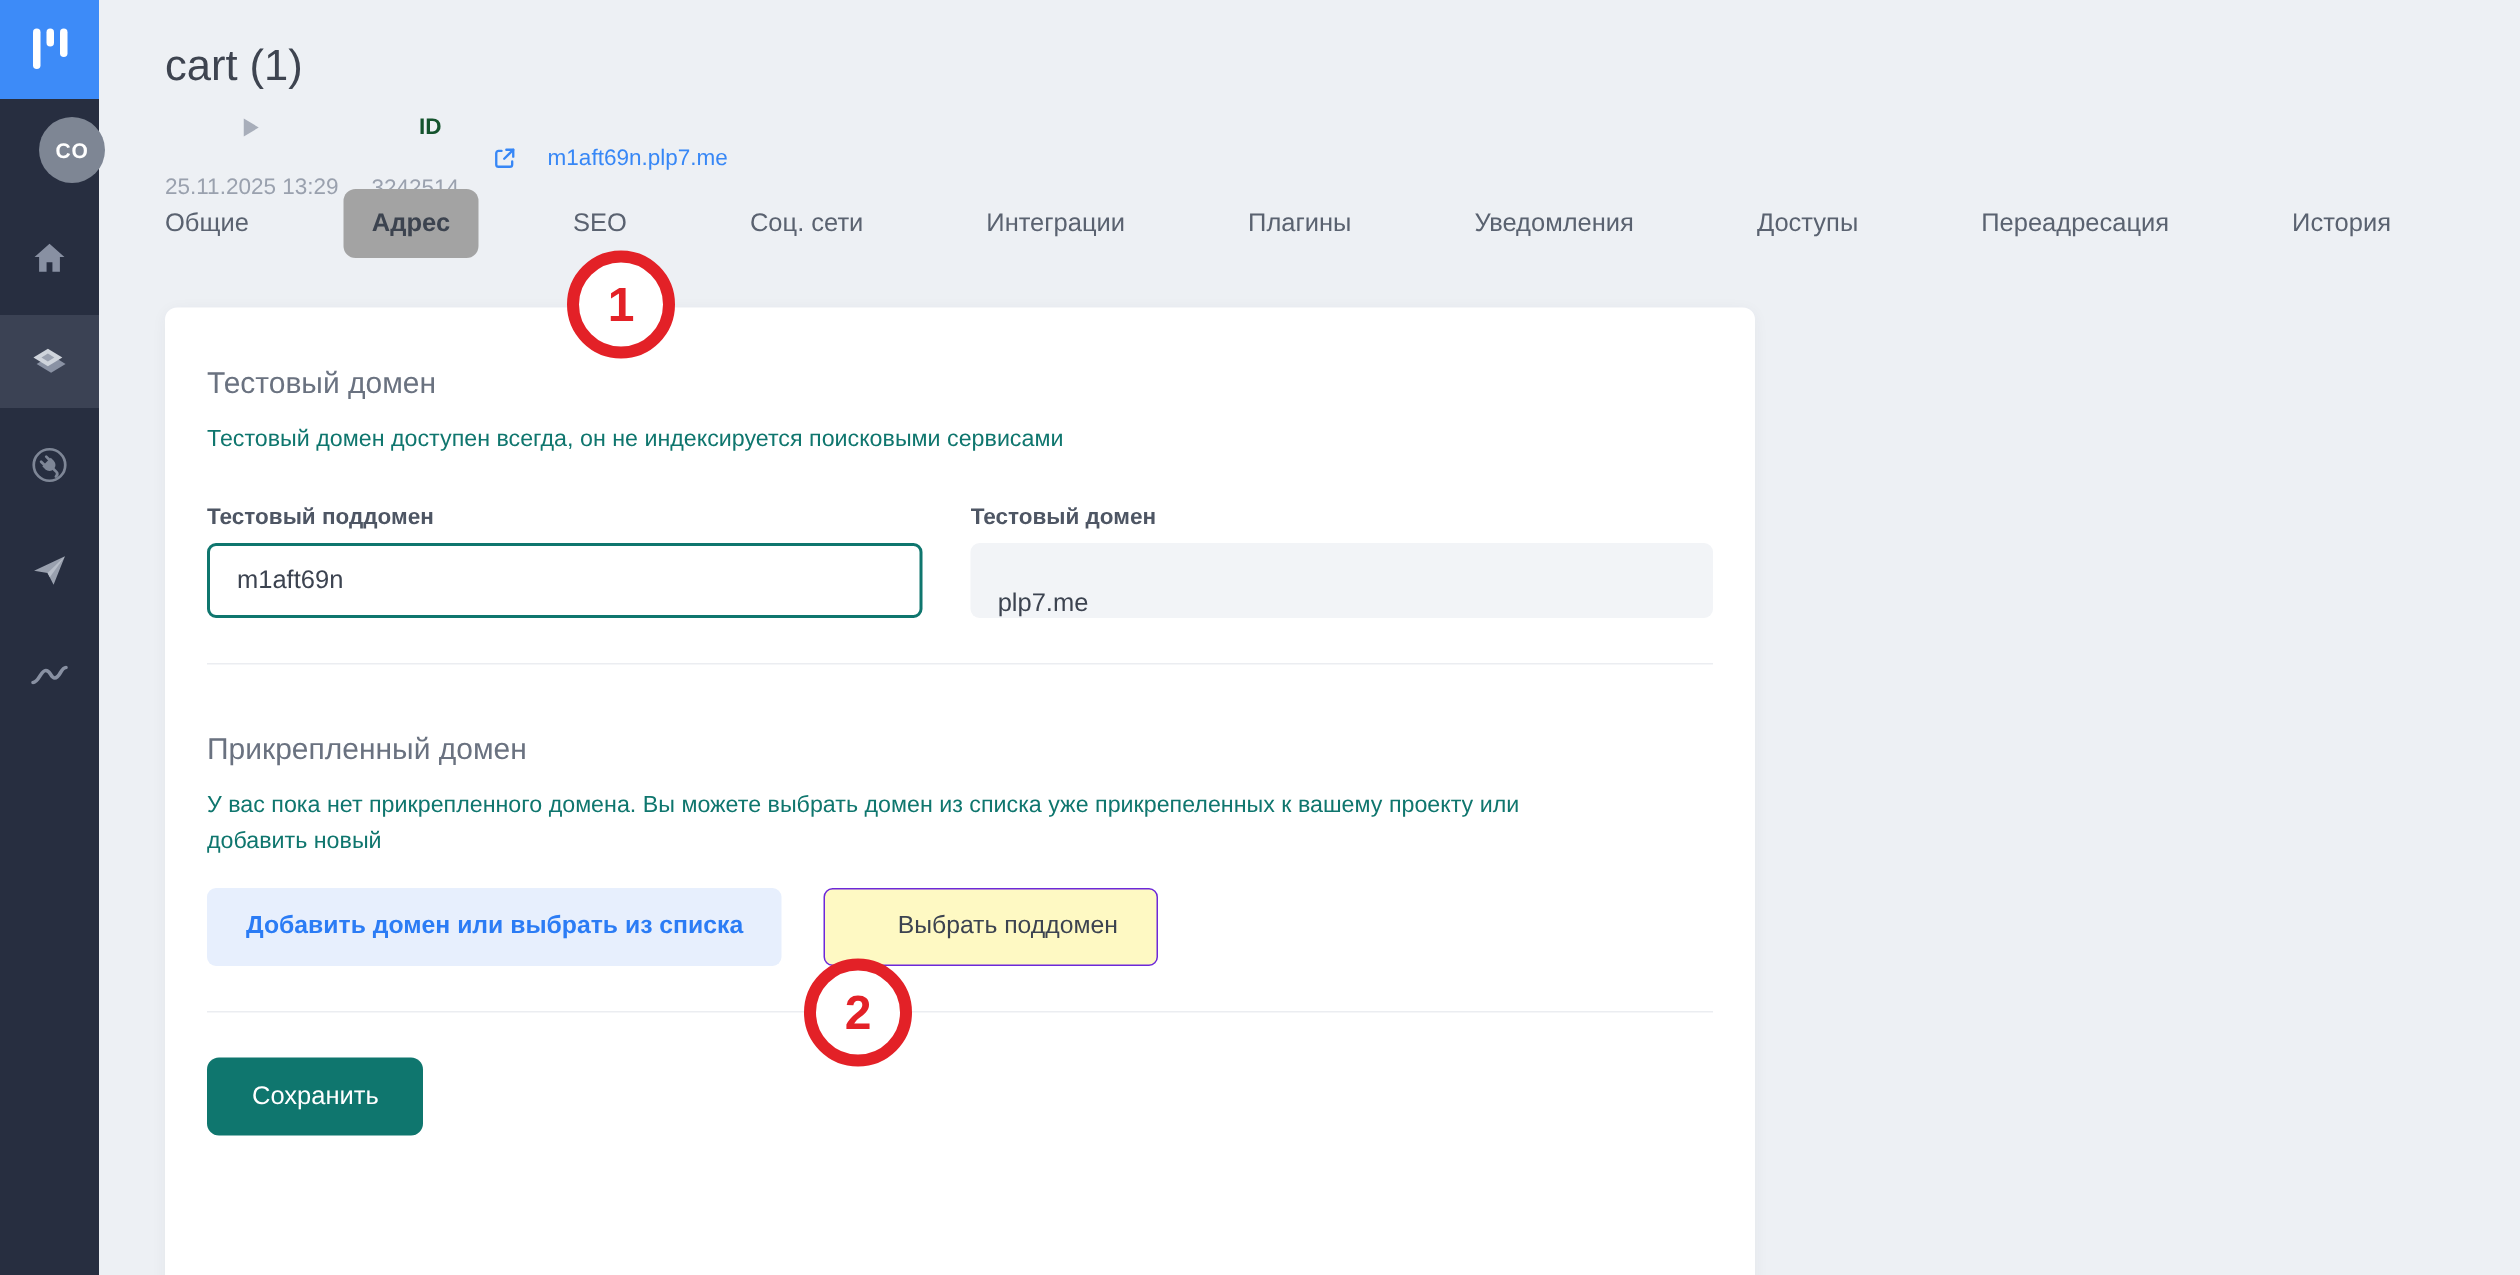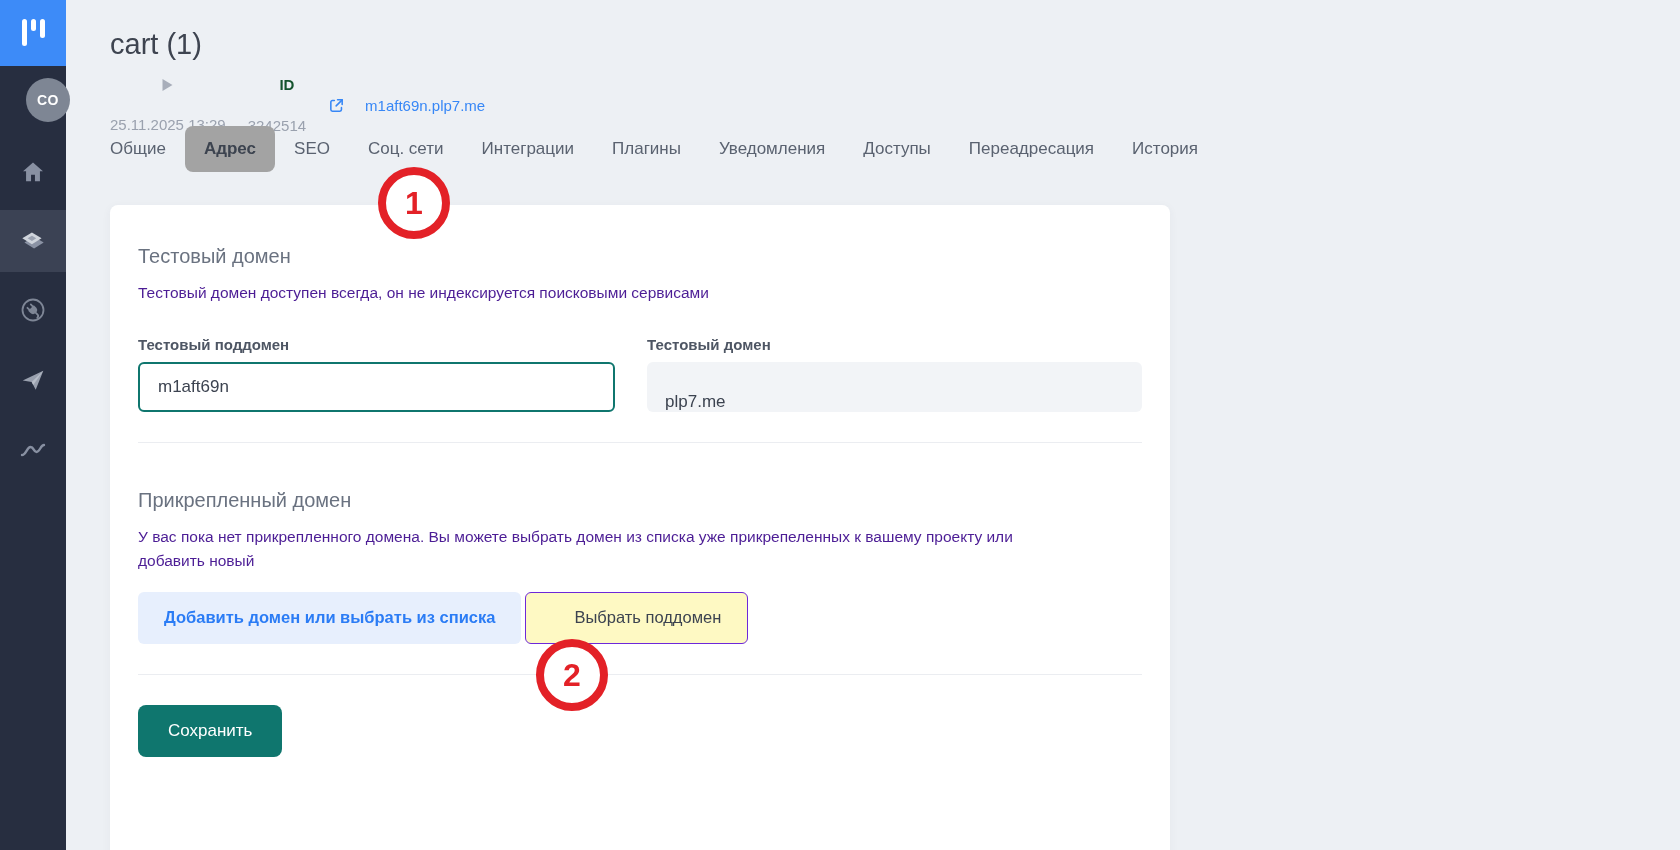--- a/index.html
+++ b/index.html
@@ -26,37 +26,37 @@
   
   .main { position:absolute; left:66px; top:0; width:1464px; height:850px; }
   .page-title { position:absolute; left:44px; top:28px; font-size:29px; font-weight:500; color:#3e4450; }
   .meta-row { position:absolute; left:44px; top:76px; display:flex; align-items:center; font-size:15px; color:#9aa1ae; }
   .meta-row .seg { display:flex; align-items:center; gap:24px;flex-direction:column; }
   .meta-sep { width:22px; }
   .id-label { font-weight:700; color:#14532d;padding-left:20px; }
   .domain-link { color:#3787f6; text-decoration:none; cursor:pointer; display:flex; align-items:center; gap:20px; }
 
   
-  .tabs { position:absolute; left:25px; top:126px; display:flex; }
+  .tabs { position:absolute; left:25px; top:126px; display:flex;gap:44px; }
   .tab { padding:13px 19px; font-size:17px; color:#5a6270; cursor:pointer; border-radius:8px; white-space:nowrap; }
   .tab.active { background:#a3a3a3; color:#3c434f; font-weight:600; }
 
   
   .card { position:absolute; left:44px; top:205px; width:1060px; height:660px; background:#fff; border-radius:8px; box-shadow:0 2px 10px rgba(50,60,80,.05); padding:40px 28px 0 28px; }
   .section-title { font-size:20px; font-weight:500; color:#6a7280; }
-  .section-desc { margin-top:13px; font-size:15.5px; line-height:1.5; color:#4c1d95; max-width:915px; }
+  .section-desc { margin-top:13px; font-size:15.5px; line-height:1.5; color:#0f766e; max-width:915px; }
   .fields-row { margin-top:32px; display:flex; gap:32px; }
   .field-col1 { width:482px; }
   .field-col2 { width:500px; }
   .field-label { font-size:15px; font-weight:600; color:#4e5664; margin-bottom:9px; }
   .text-input { width:100%; height:50px; border:2px solid #0f766e; border-radius:6px; padding:0 18px; font-size:17px; color:#3c4350; font-family:"Liberation Sans",sans-serif; background:#fff; outline:none; }
   .static-field { width:100%; height:50px; background:#f2f4f7; border-radius:6px; padding:0 18px; font-size:17px; color:#3c4350; display:flex; align-items:flex-end; }
   .divider { border:none; border-top:1px solid #ebedf1; margin:30px 0 0 0; width:1004px; }
   .section2 { margin-top:46px; }
-  .btn-row { margin-top:20px; display:flex; gap:4px; }
+  .btn-row { margin-top:20px; display:flex; gap:28px; }
   .btn { height:52px; border:none; border-radius:6px; font-size:16.5px; font-family:"Liberation Sans",sans-serif; cursor:pointer; padding:0 26px; }
   .btn-primary-light { background:#e7effd; color:#2b7cf5; font-weight:600; }
   .btn-secondary { background:#fef9c3; color:#3c4350; border:1px solid #6d28d9; font-weight:500;padding-left:48px; }
   .btn-save { margin-top:30px; background:#0f766e; color:#fff; font-weight:500; padding:0 30px; height:52px; border:none; border-radius:8px; font-size:17px; cursor:default; }
 
   
   .ann-circle { position:absolute; width:72px; height:72px; border:8px solid #e32127; border-radius:50%; background:#fff; color:#e32127; font-size:32px; font-weight:700; display:flex; align-items:center; justify-content:center; z-index:20; }
   .ann-1 { left:378px; top:167px; }
   .ann-2 { left:536px; top:639px; }
 

